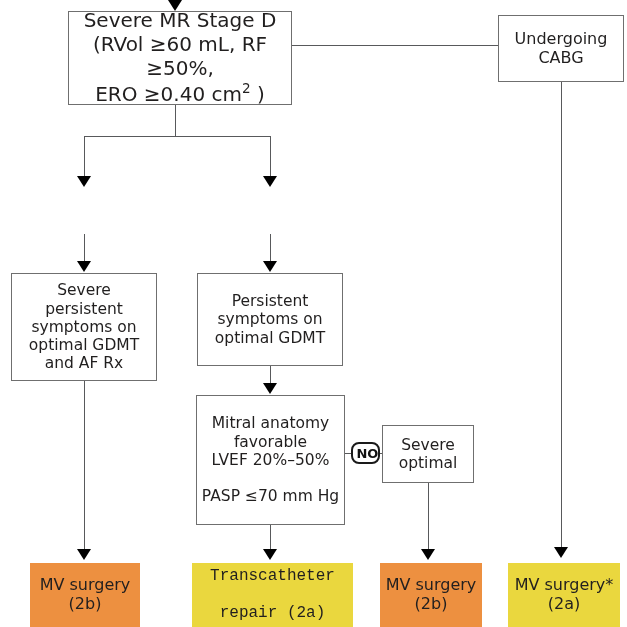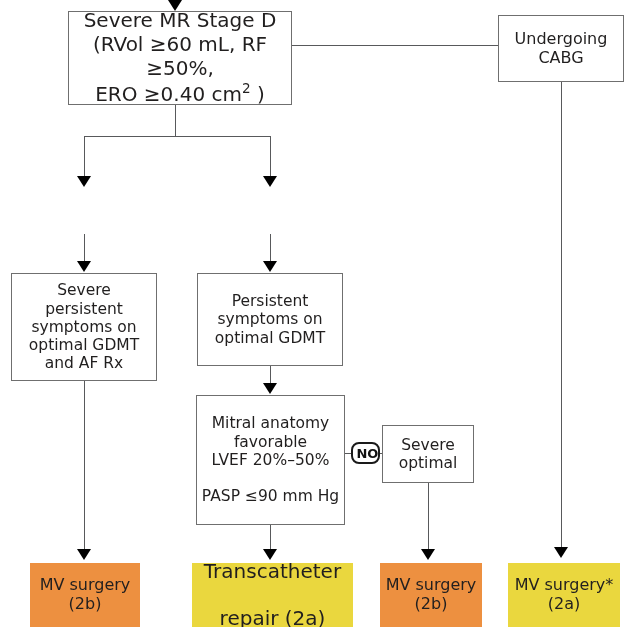--- a/index.html
+++ b/index.html
@@ -155,21 +155,21 @@
       <span>optimal GDMT</span>
     </span>
   </div>
 
   <div class="node white" style="left:196px; top:395px; width:149px; height:130px; font-size:15.5px;align-items:center;">
     <span class="txt">
       <span>Mitral anatomy</span><br>
       <span>favorable</span><br>
       <span>LVEF 20%–50%</span><br>
       <br>
-      <span>PASP ≤90 mm Hg</span>
+      <span>PASP ≤70 mm Hg</span>
     </span>
   </div>
 
   <div class="pill" style="left:351px; top:442px; width:29px; height:22px; font-size:13px;">
     <span>NO</span>
   </div>
 
   <div class="node white" style="left:382px; top:425px; width:92px; height:58px; font-size:15.5px;">
     <span class="txt">
       <span>Severe</span><br>
@@ -177,21 +177,21 @@
     </span>
   </div>
 
   <div class="node orange" style="left:30px; top:563px; width:110px; height:64px; font-size:16px;">
     <span class="txt">
       <span>MV surgery</span><br>
       <span>(2b)</span>
     </span>
   </div>
 
-  <div class="node yellow" style="left:192px; top:563px; width:161px; height:64px; font-size:20px;">
+  <div class="node yellow" style="left:192px; top:563px; width:161px; height:64px; font-size:16px;font-family:Liberation Mono, monospace;">
     <span class="txt">
       <span>Transcatheter</span><br>
       <br>
       <span>repair (2a)</span>
     </span>
   </div>
 
   <div class="node orange" style="left:380px; top:563px; width:102px; height:64px; font-size:16px;">
     <span class="txt">
       <span>MV surgery</span><br>

